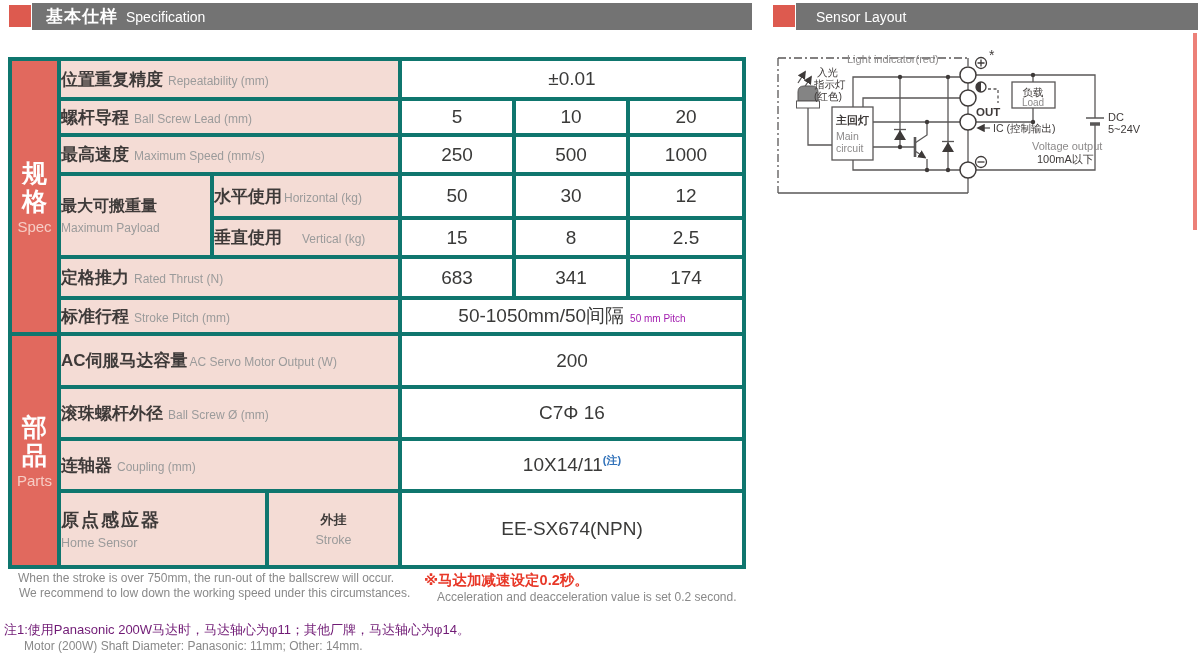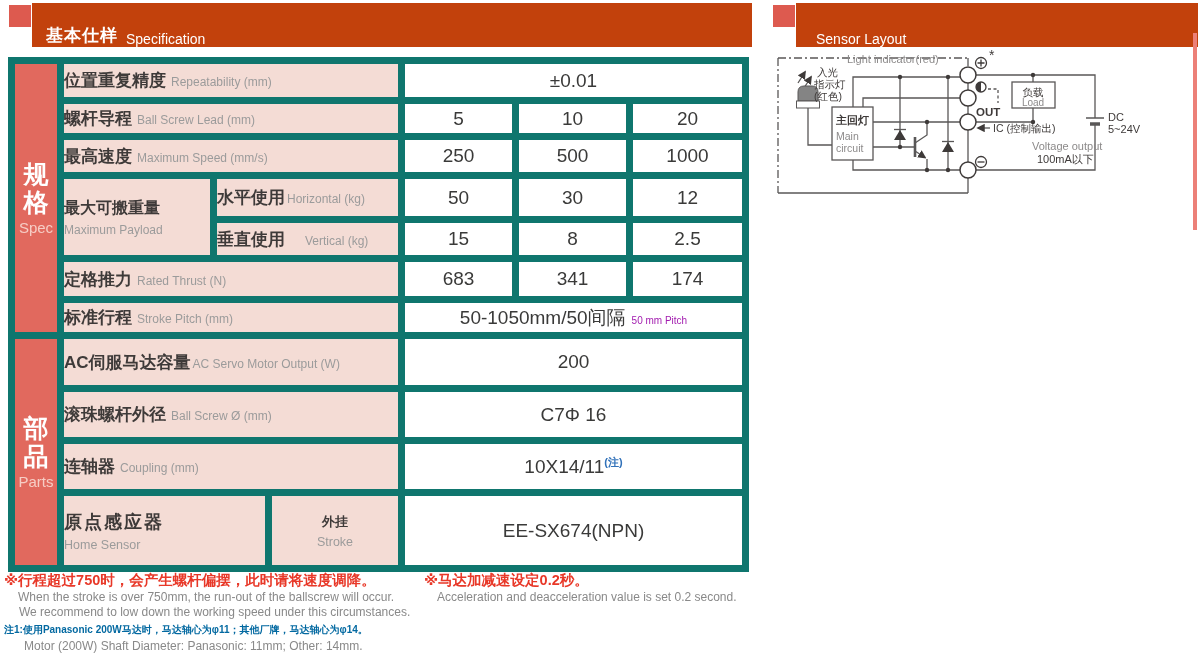--- a/index.html
+++ b/index.html
@@ -5,48 +5,48 @@
   html,body{margin:0;padding:0;}
   body{
     width:1200px;height:672px;position:relative;background:#ffffff;
     font-family:"Liberation Sans","DejaVu Sans",sans-serif;
     overflow:hidden;color:#3e3a39;
   }
   .abs{position:absolute;}
 
   
   .hdr-sq{position:absolute;width:22px;height:22px;background:#dd5a4f;}
-  .hdr-bar{position:absolute;height:44px;background:#c2410c;color:#fff;
-           display:flex;align-items:flex-end;white-space:nowrap;}
+  .hdr-bar{position:absolute;height:27px;background:#737373;color:#fff;
+           display:flex;align-items:center;white-space:nowrap;}
   .hdr-zh{font-size:17px;font-weight:700;letter-spacing:1px;}
   .hdr-en{font-size:14px;font-weight:400;margin-left:8px;}
 
   
   #spec-table{position:absolute;left:8px;top:57px;border-collapse:collapse;
               table-layout:fixed;border:2px solid #3e3a39;}
-  #spec-table td{border:7px solid #0f766e;padding:0;vertical-align:middle;overflow:hidden;}
+  #spec-table td{border:4px solid #0f766e;padding:0;vertical-align:middle;overflow:hidden;}
   td.lbl{background:#f4dcd5;padding-left:13px;}
   td.val{background:#fff;text-align:center;font-size:19px;color:#3a3a39;}
   .zh{font-size:17px;font-weight:700;color:#3e3a39;}
   .en{font-size:12px;color:#9b9b9b;font-weight:400;margin-left:5px;}
   .en2{font-size:12px;color:#9b9b9b;font-weight:400;}
   td.sec{background:#e1695e;text-align:center;}
   .vtxt{width:30px;margin:0 auto;font-size:25px;font-weight:700;color:#ffffff;
         line-height:1.12;word-break:break-all;text-align:center;}
   .sen{font-size:15px;color:#f6cdc5;margin-top:3px;text-align:center;}
   .two-line .zh{display:block;}
   .two-line .en2{display:block;margin-top:4px;}
   .ctr{text-align:center;padding-left:0;}
   .gray-sub{font-size:10px;color:#a21caf;margin-left:6px;}
   sup.note-sup{color:#3071b9;font-size:11px;font-weight:700;}
 
   
   .note-red{color:#e83828;font-weight:700;font-size:14.5px;line-height:19px;white-space:nowrap;}
   .note-en{color:#898989;font-size:12px;line-height:15px;white-space:nowrap;}
-  .note-blue{color:#0369a1;font-weight:700;font-size:10px;line-height:19px;white-space:nowrap;}
+  .note-blue{color:#701a75;font-weight:400;font-size:13px;line-height:19px;white-space:nowrap;}
 
   
   #diagram-wrap{position:absolute;left:770px;top:45px;width:430px;height:190px;text-align:right;}
   #diagram-wrap svg{display:block;}
   .edge-accent{position:absolute;left:1193px;top:33px;width:4px;height:197px;background:#ec8078;}
 </style>
 </head>
 <body>
 
 <div class="hdr-sq" style="left:9px;top:5px;"></div>
@@ -167,21 +167,20 @@
     <td class="lbl two-line ctr">
       <span class="zh" style="font-size:13px">外挂</span>
       <span class="en2" style="font-size:12.5px">Stroke</span>
     </td>
     <td class="val" colspan="3">EE-SX674(NPN)</td>
   </tr>
 </tbody>
   </table>
 
 <div class="abs" style="left:4px;top:571px;">
-  <div class="note-red">※行程超过750时，会产生螺杆偏摆，此时请将速度调降。</div>
   <div class="note-en" style="padding-left:14px;">When the stroke is over 750mm, the run-out of the ballscrew will occur.</div>
   <div class="note-en" style="padding-left:15px;">We recommend to low down the working speed under this circumstances.</div>
 </div>
 <div class="abs" style="left:424px;top:571px;">
   <div class="note-red">※马达加减速设定0.2秒。</div>
   <div class="note-en" style="padding-left:13px;">Acceleration and deacceleration value is set 0.2 second.</div>
 </div>
 <div class="abs" style="left:4px;top:620px;">
   <div class="note-blue">注1:使用Panasonic 200W马达时，马达轴心为φ11；其他厂牌，马达轴心为φ14。</div>
   <div class="note-en" style="padding-left:20px;">Motor (200W) Shaft Diameter: Panasonic: 11mm; Other: 14mm.</div>

